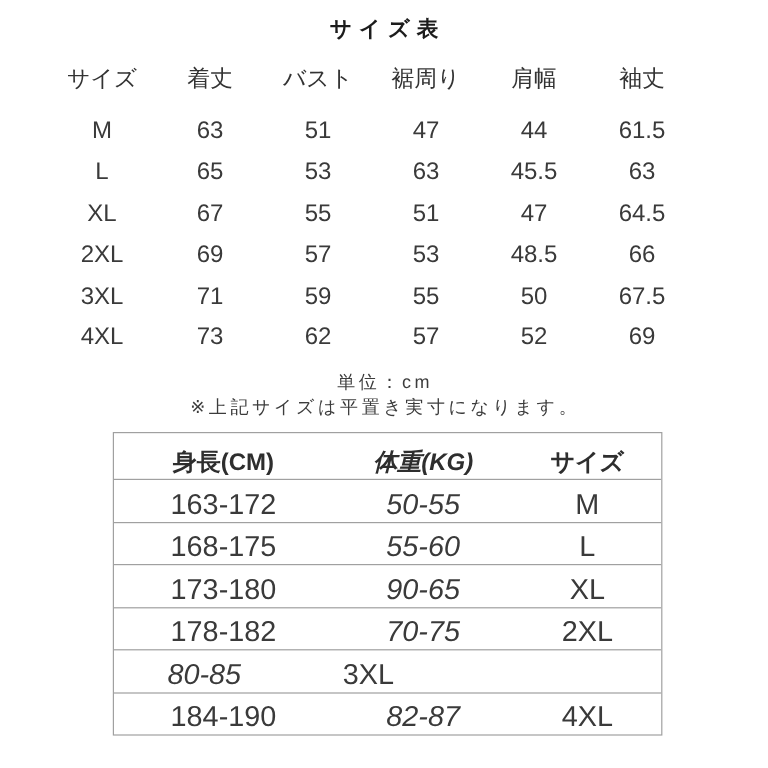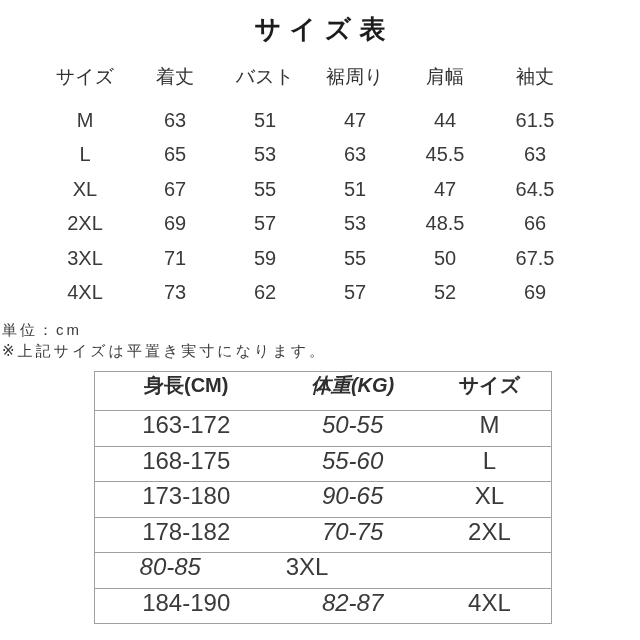--- a/index.html
+++ b/index.html
@@ -3,37 +3,37 @@
 <meta charset="utf-8">
 <style>
   * { margin:0; padding:0; box-sizing:border-box; }
   html,body { width:640px; height:640px; background:#ffffff; overflow:hidden;
               font-family:"Liberation Sans","DejaVu Sans",sans-serif; color:#3a3a3a; }
 
   .page { width:640px; height:640px; position:relative; }
 
   .title { padding-top:12px; text-align:center;
            font-family:"DejaVu Serif","Liberation Serif",serif;
-           font-weight:bold; font-size:26px; color:#1c1c1c;
+           font-weight:bold; font-size:18px; color:#1c1c1c;
            letter-spacing:0.32em; text-indent:0.32em; }
 
   
   .size-table { margin:14px 0 0 40px; width:560px; }
   .s-row { display:flex; height:34.5px; align-items:center; }
   .s-row > span { width:90px; text-align:center; font-size:20px; color:#3a3a3a; }
   .s-row.head { height:32px; margin-bottom:10px; }
   .s-row.head > span { font-size:19px; color:#333333; }
 
   
-  .notes { margin:9px 0 0 2px; }
+  .notes { margin:9px 0 0 2px;text-align:center; }
   .notes div { font-size:15px; line-height:21px; letter-spacing:3px; color:#3c3c3c; }
 
   
   .fit-table { width:458px; margin:10px 0 0 94px; border:1px solid #a0a0a0; background:#ffffff; }
-  .f-row { display:flex; align-items:flex-start; height:35.5px; border-top:1px solid #a0a0a0; }
+  .f-row { display:flex; align-items:flex-end; height:35.5px; border-top:1px solid #a0a0a0; }
   .f-row.head { height:38px; border-top:none; font-weight:bold; }
   .f-row > span { text-align:center; font-size:24px; color:#3a3a3a; }
   .f-row.head > span { font-size:20px; color:#2e2e2e; }
   .f-col1 { width:40%; }
   .f-col2 { width:33%;font-style:italic; }
   .f-col3 { width:27%; }
 </style>
 </head>
 <body>
 

